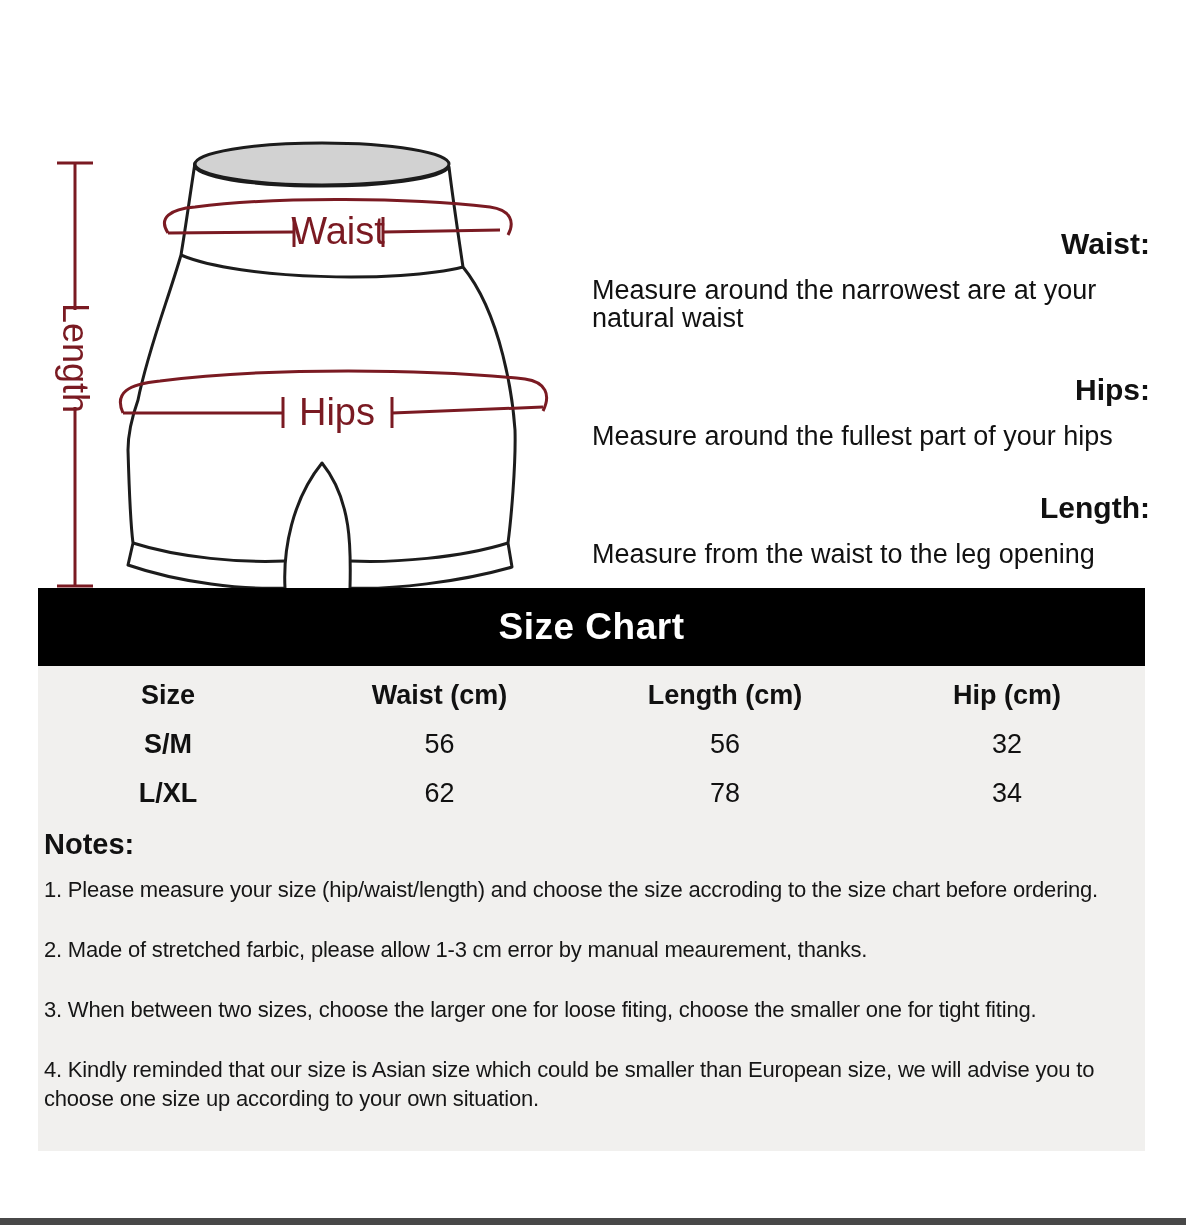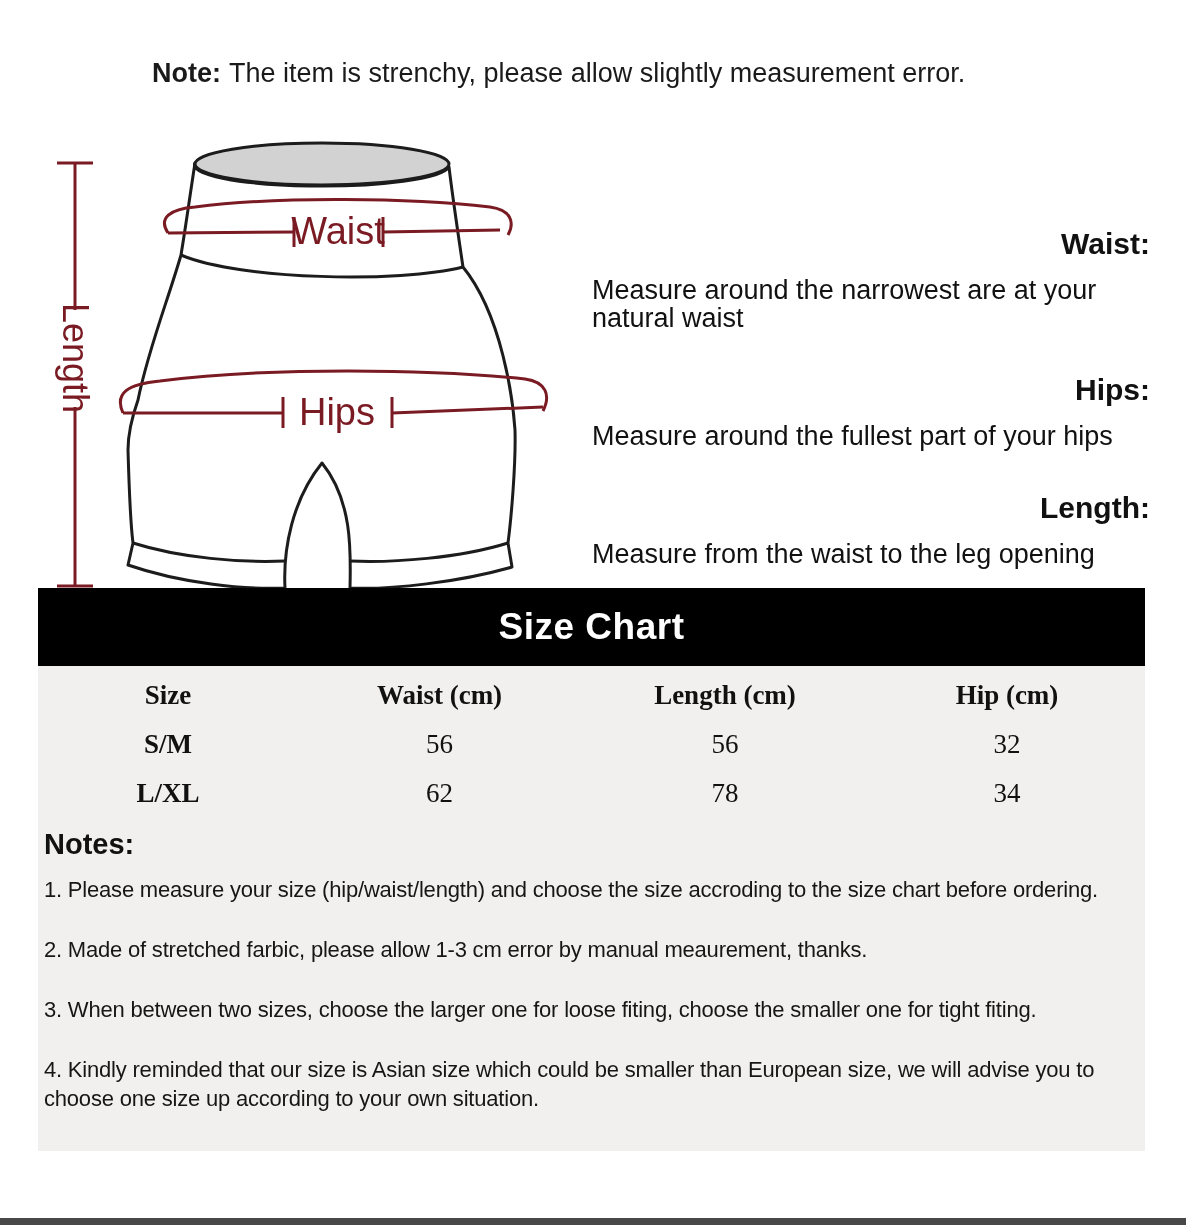--- a/index.html
+++ b/index.html
@@ -15,40 +15,37 @@
   .diagram text{font-family:"Liberation Sans",sans-serif;}
   
   .guide{position:absolute;left:592px;top:212px;width:572px;}
   .guide .grp{margin:0 0 40px 0;}
   .guide h3{margin:14px;font-size:30px;line-height:36px;font-weight:bold;color:#111;text-align:right;}
   .guide p{margin:11px 0 0;font-size:27px;line-height:28px;color:#111;}
   
   .chart-block{position:absolute;left:38px;top:588px;width:1107px;height:563px;background:#f1f0ee;}
   .chart-header{height:78px;background:#000;color:#fff;display:flex;align-items:center;justify-content:center;
     font-size:37px;font-weight:bold;letter-spacing:0.5px;}
-  .table{display:grid;grid-template-columns:260px 283px 288px 276px;margin-top:5px;font-family:Liberation Serif, serif;}
+  .table{display:grid;grid-template-columns:260px 283px 288px 276px;margin-top:5px;}
   .cell{display:flex;align-items:center;justify-content:center;height:49px;font-size:27px;color:#111;}
   .cell.hdr{font-weight:bold;}
   .cell.sizecol{font-weight:bold;}
   
   .notes{padding:10px 10px 0 6px;}
   .notes h4{margin:0;font-size:29px;font-weight:bold;color:#111;}
   .notes p{margin:31px 0 0;font-size:22px;line-height:29px;letter-spacing:-0.2px;color:#161616;max-width:1088px;}
   .notes p:first-of-type{margin-top:14px;}
   
   .bottom-bar{position:absolute;left:0;top:1218px;width:1186px;height:7px;background:#484848;}
 </style>
 </head>
 <body>
 
 <div class="canvas">
 
-  <div class="top-note">
-    <span class="lbl">Note:</span><span>The item is strenchy, please allow slightly measurement error.</span>
-  </div>
 
   <svg class="diagram" viewBox="0 0 550 480">
 
     <path d="M 165,33
          C 160,65 156,95 151,125
          C 138,170 118,220 108,270
          C 102,287 98,303 98,320
          C 99,355 100,390 103,413
          L 98,435
          C 150,453 215,460 255,458

